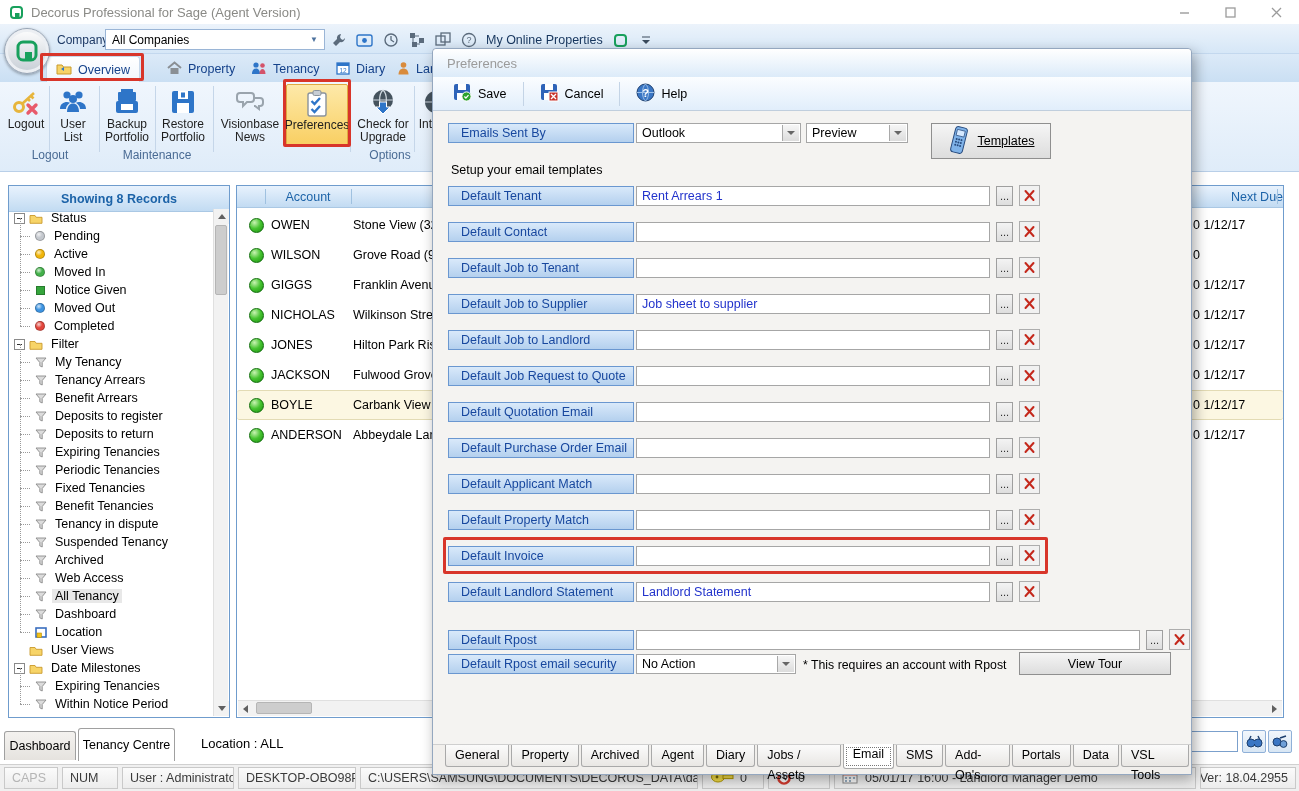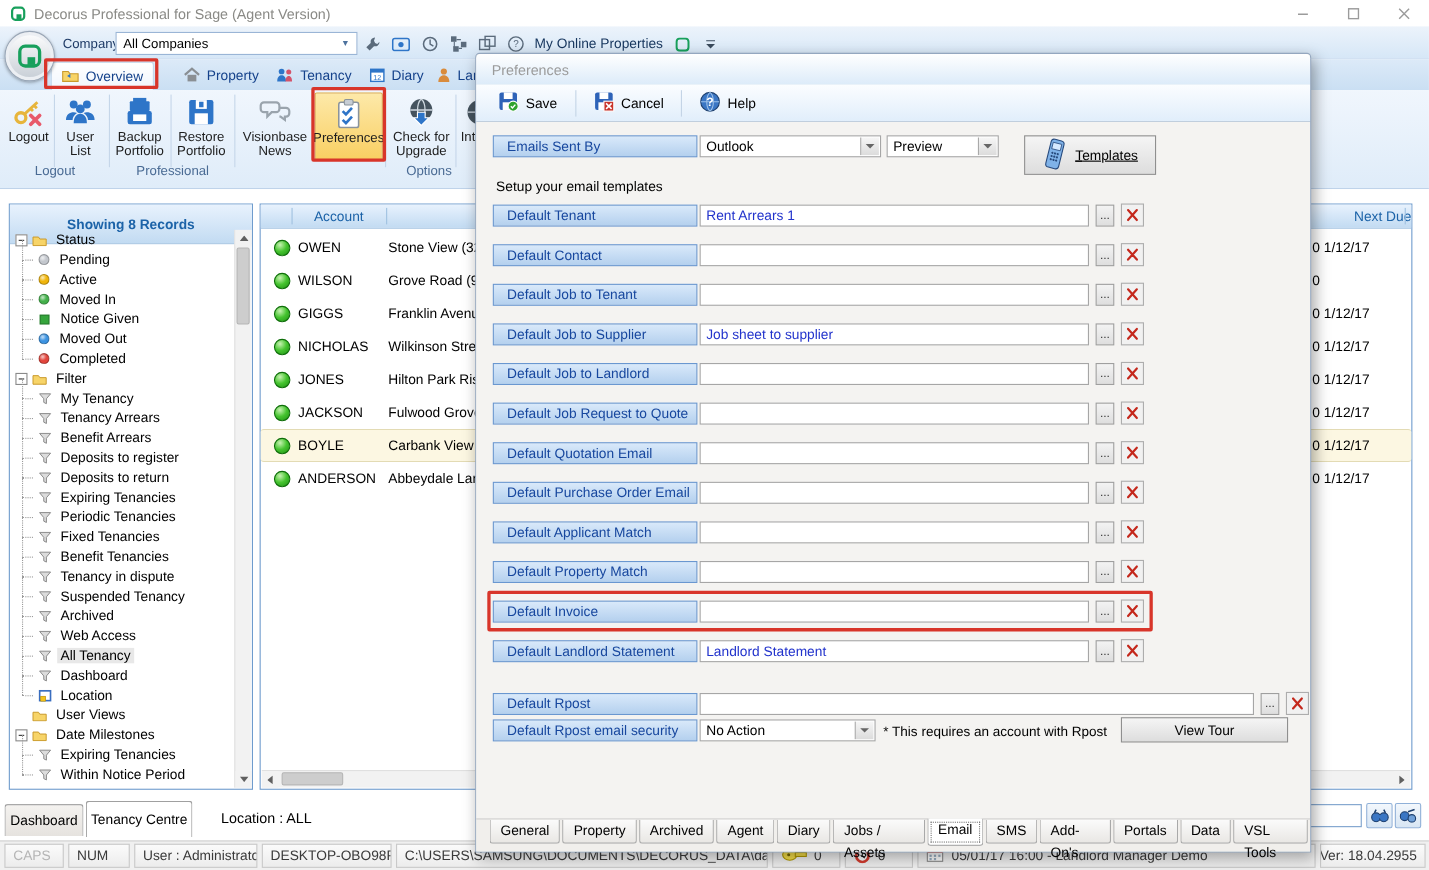--- a/index.html
+++ b/index.html
@@ -41,21 +41,21 @@
   .rbtn { position:absolute; top:2px; height:62px; display:flex; flex-direction:column; align-items:center;
           text-align:center; font-size:12px; line-height:13px; color:#1e1e1e; padding-top:2px; }
   .rbtn .ric { height:32px; display:flex; align-items:center; justify-content:center; }
   .rbtn.hl { background:linear-gradient(#fde9a9,#f9cf62); border:1px solid #e0a93f; border-radius:2px; }
   .rgrp { position:absolute; top:66px; text-align:center; color:#4a6b94; font-size:12px; }
 
   
   .workspace { position:absolute; left:0; top:172px; width:1299px; height:556px; background:#fff; }
 
   .treepanel { position:absolute; left:8px; top:13px; width:222px; height:533px; background:#fff; border:1px solid #6f9ccd; }
-  .phead { height:36px; background:linear-gradient(#e8f2fd,#c2dbf2); border-bottom:1px solid #aac8e4;
+  .phead { height:26px; background:linear-gradient(#e8f2fd,#c2dbf2); border-bottom:1px solid #aac8e4;
            color:#1c63a8; font-weight:bold; display:flex; align-items:center; justify-content:center; font-size:12.5px; }
   .titems { position:absolute; left:2px; top:23px; right:16px; bottom:2px; overflow:hidden; }
   .t-row { height:18px; display:flex; align-items:center; font-size:12.5px; white-space:nowrap; }
   .t-row .t-label { padding:0 3px; }
   .t-row.sel .t-label { background:#e8e8e8; }
   .exp { width:11px; height:11px; border:1px solid #8a8a8a; background:#fff; margin:0 4px 0 3px; position:relative; flex:none; }
   .exp::after { content:""; position:absolute; left:2px; right:2px; top:4px; height:1px; background:#333; }
   .expsp { width:18px; flex:none; }
   .stub { width:24px; height:18px; position:relative; flex:none; }
   .stub::before { content:""; position:absolute; left:9px; top:-9px; bottom:9px; border-left:1px dotted #9a9a9a; }
@@ -358,21 +358,21 @@
   </div>
   <div class="rbtn" style="left:416px;width:40px;white-space:pre-line">
     <span class="ric"><svg width="28" height="28">
           <circle cx="14" cy="14" r="11" fill="#45535e"></circle>
           <path d="M3 14h22M14 3c-4.5 4-4.5 18 0 22" stroke="#cfd8df" stroke-width="1.2" fill="none"></path>
         </svg></span>
     <span>Int We</span>
   </div>
 
   <div class="rgrp" style="left:0;width:100px">Logout</div>
-  <div class="rgrp" style="left:100px;width:114px">Professional</div>
+  <div class="rgrp" style="left:100px;width:114px">Maintenance</div>
   <div class="rgrp" style="left:350px;width:80px">Options</div>
 </div>
 
 <div class="workspace">
 
   <div class="treepanel">
     <div class="phead">Showing 8 Records</div>
     <div class="titems">
         <div class="t-row">
           <span class="exp"></span>

